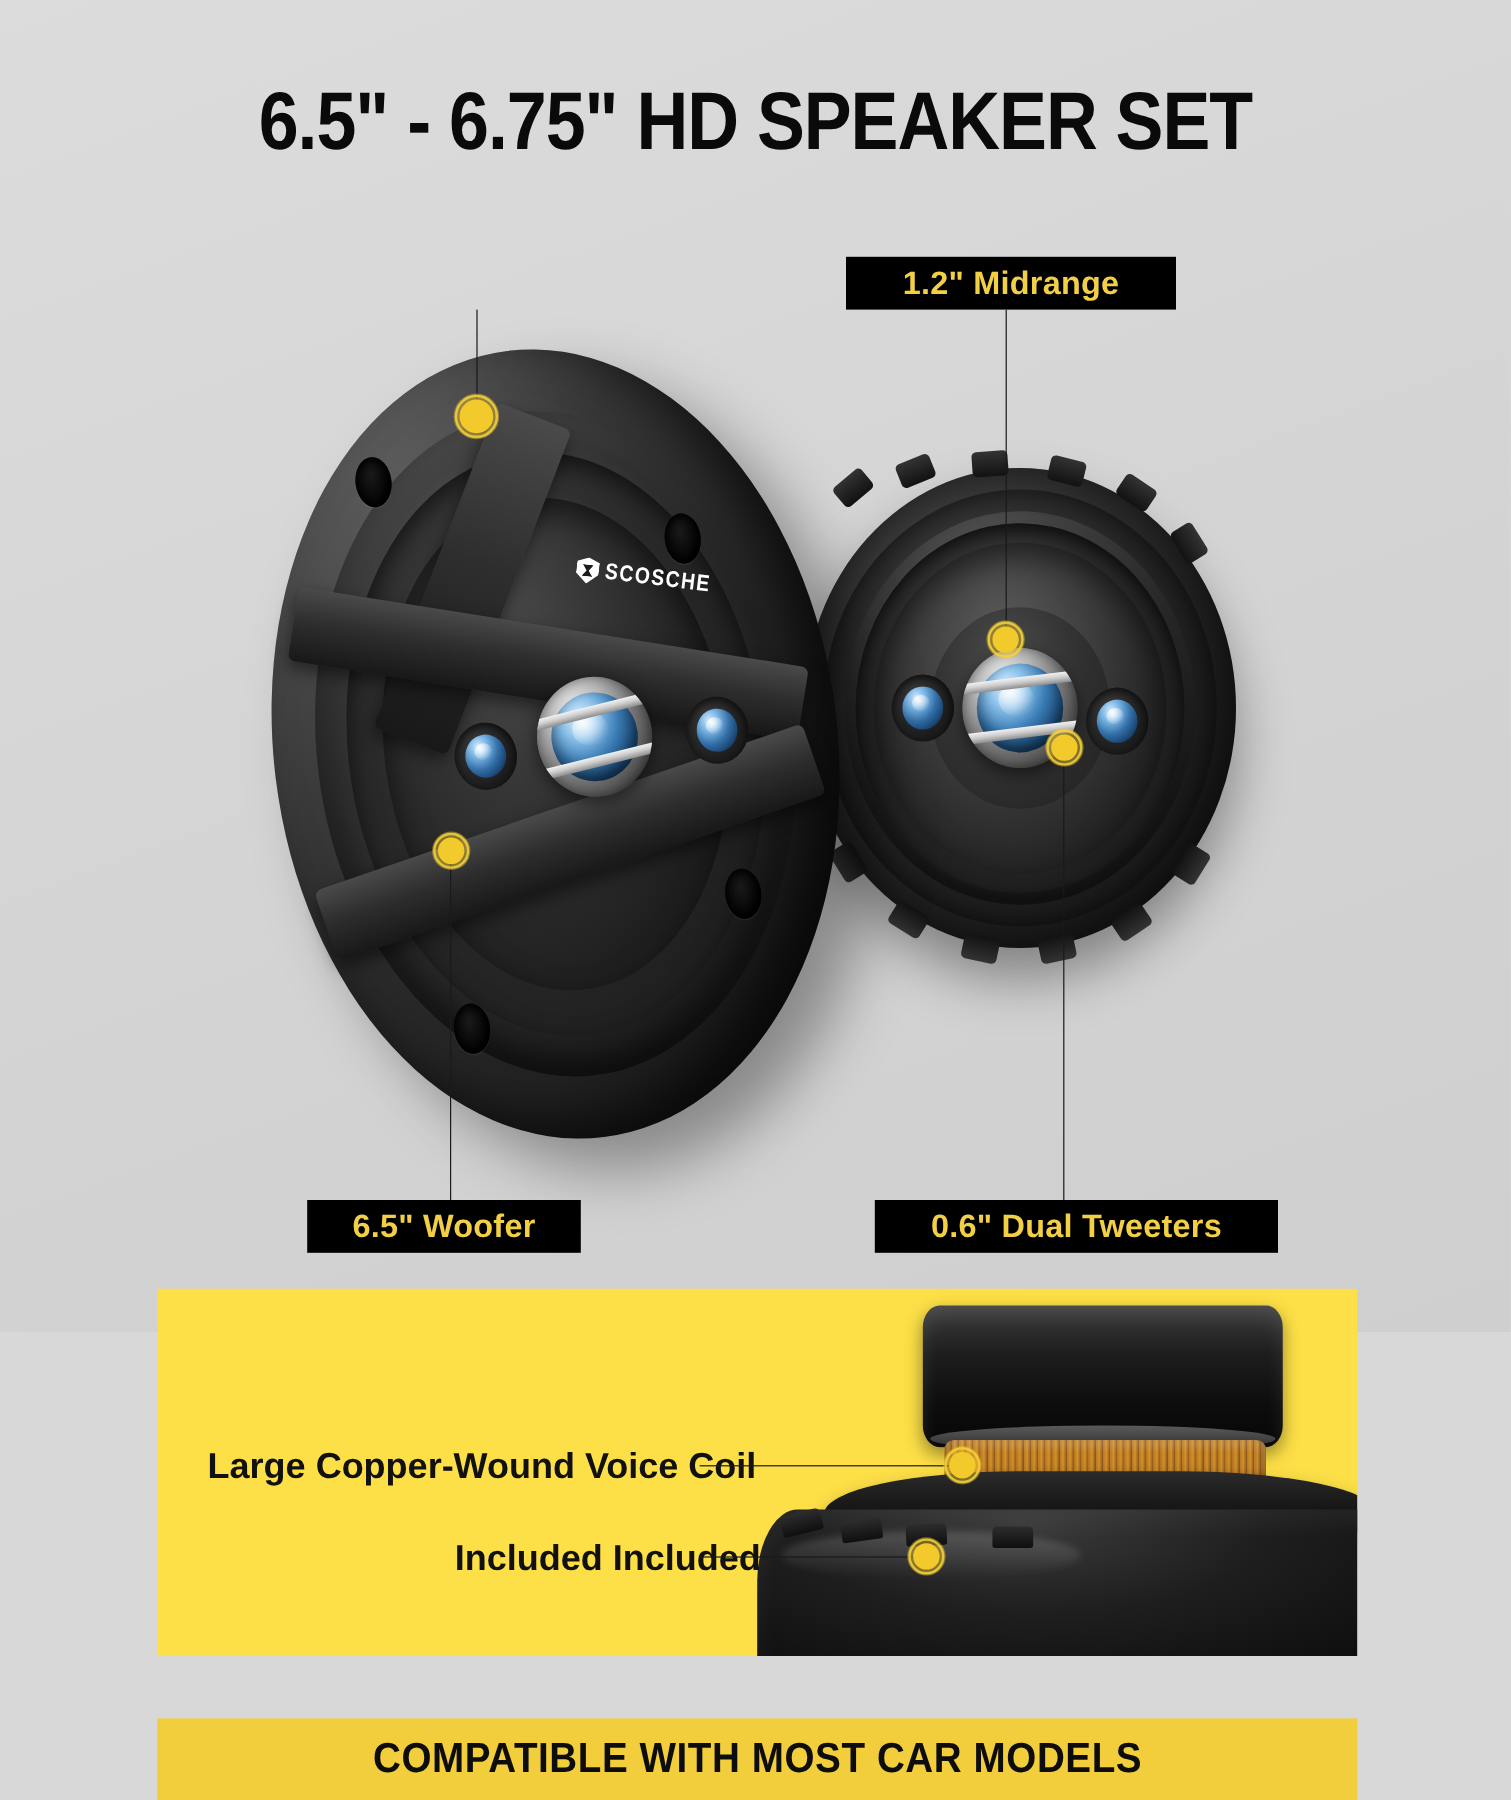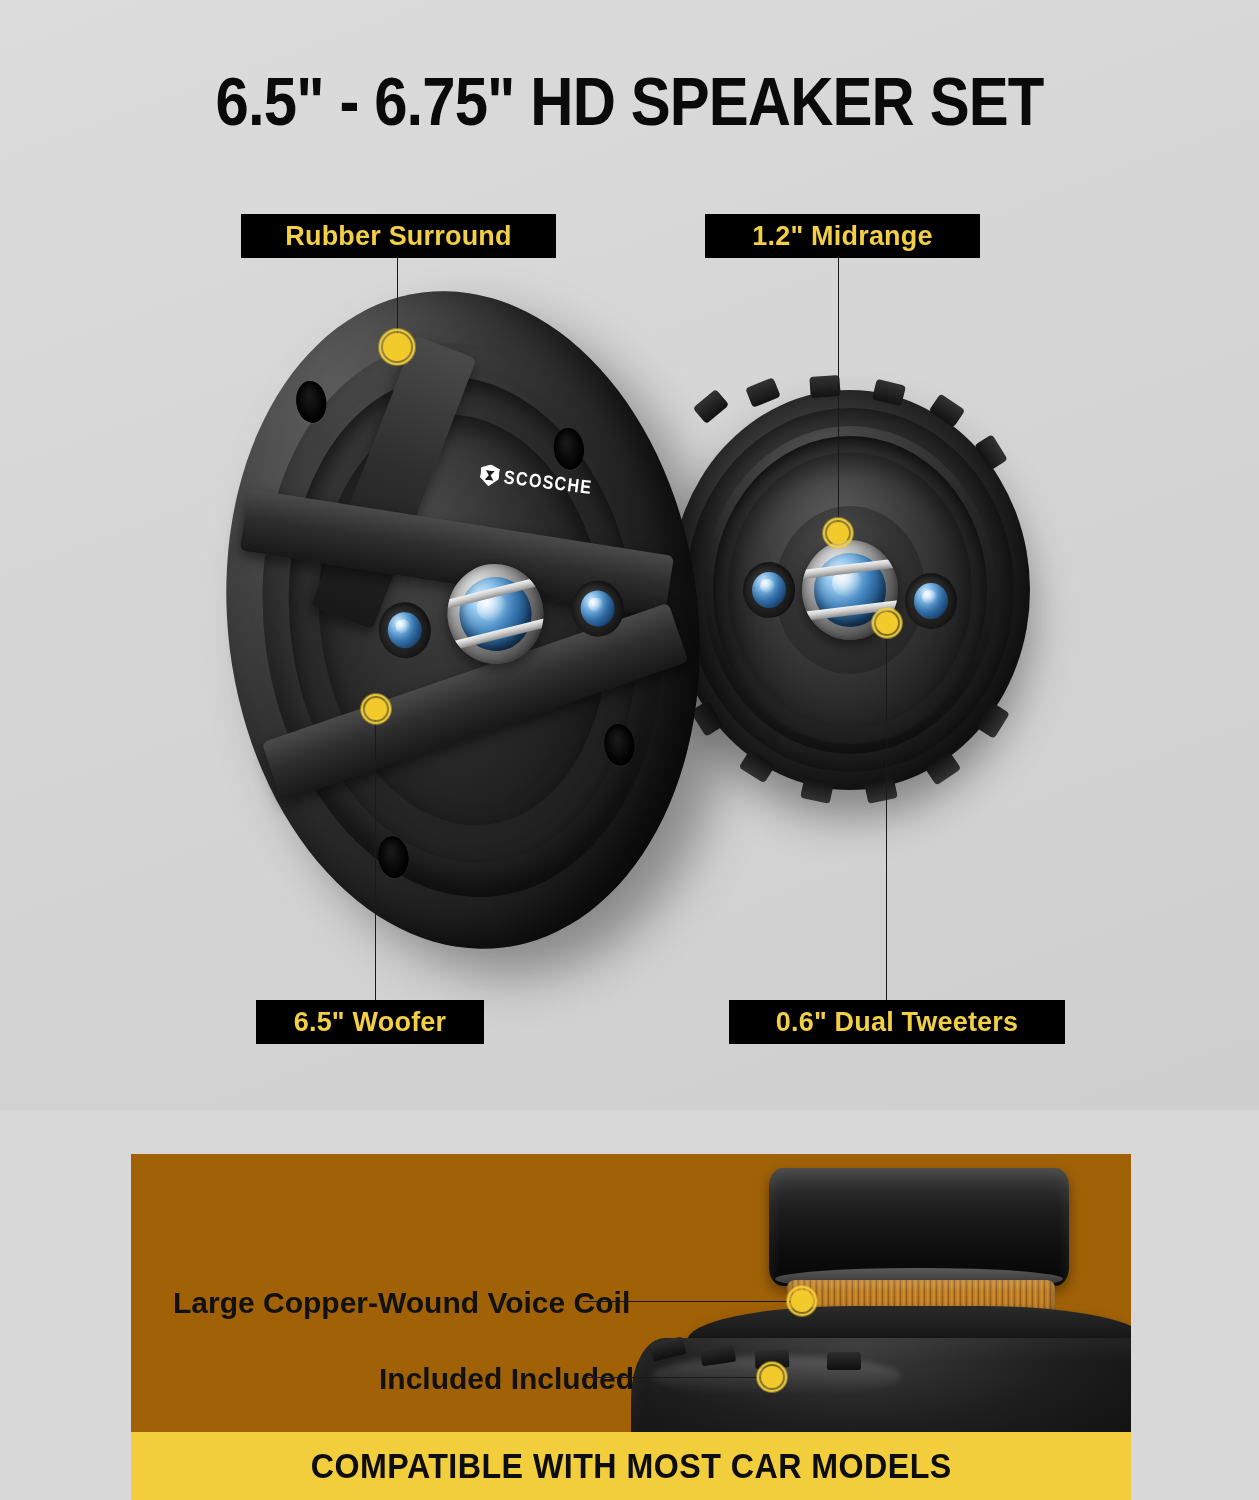--- a/index.html
+++ b/index.html
@@ -235,22 +235,22 @@
     clip-path:polygon(0% 0%,100% 0%,60% 50%,100% 100%,0% 100%,40% 50%);
   }
   .logo-text {
     color:#fff; font-family:"Liberation Sans Narrow","Liberation Sans",sans-serif;
     font-weight:bold; font-size:19px; letter-spacing:1.5px;
     transform:scaleX(0.85); transform-origin:left center;
   }
 
   
   #card {
-    position:absolute; left:131px; top:1154px; width:1000px; height:306px;
-    background:#a16207;
+    position:absolute; left:131px; top:1074px; width:1000px; height:306px;
+    background:#fde047;
     overflow:hidden;
     text-align:center;
   }
   .card-label {
     position:absolute;
     font-family:"Liberation Sans Narrow","Liberation Sans",sans-serif;
     font-weight:bold;
     font-size:30px;
     color:#111;
     white-space:nowrap;
@@ -393,23 +393,20 @@
           <div class="mid-bar b1"></div>
           <div class="mid-bar b2"></div>
         </div>
         <div class="tw" style="right:-10px; top:56%;">
           <div class="tw-dome"></div>
         </div>
       </div>
     </div>
   </div>
 
-  <div class="callout" style="left:241px; top:214px; width:315px;">
-    <span>Rubber Surround</span>
-  </div>
   <div class="lead" style="left:397px; top:258px; height:82px;"></div>
   <div class="dot" style="left:383px; top:333px;"></div>
 
   <div class="callout" style="left:705px; top:214px; width:275px;">
     <span>1.2" Midrange</span>
   </div>
   <div class="lead" style="left:838px; top:258px; height:270px;"></div>
   <div class="dot sm" style="left:827px; top:522px;"></div>
 
   <div class="callout" style="left:256px; top:1000px; width:228px;">

